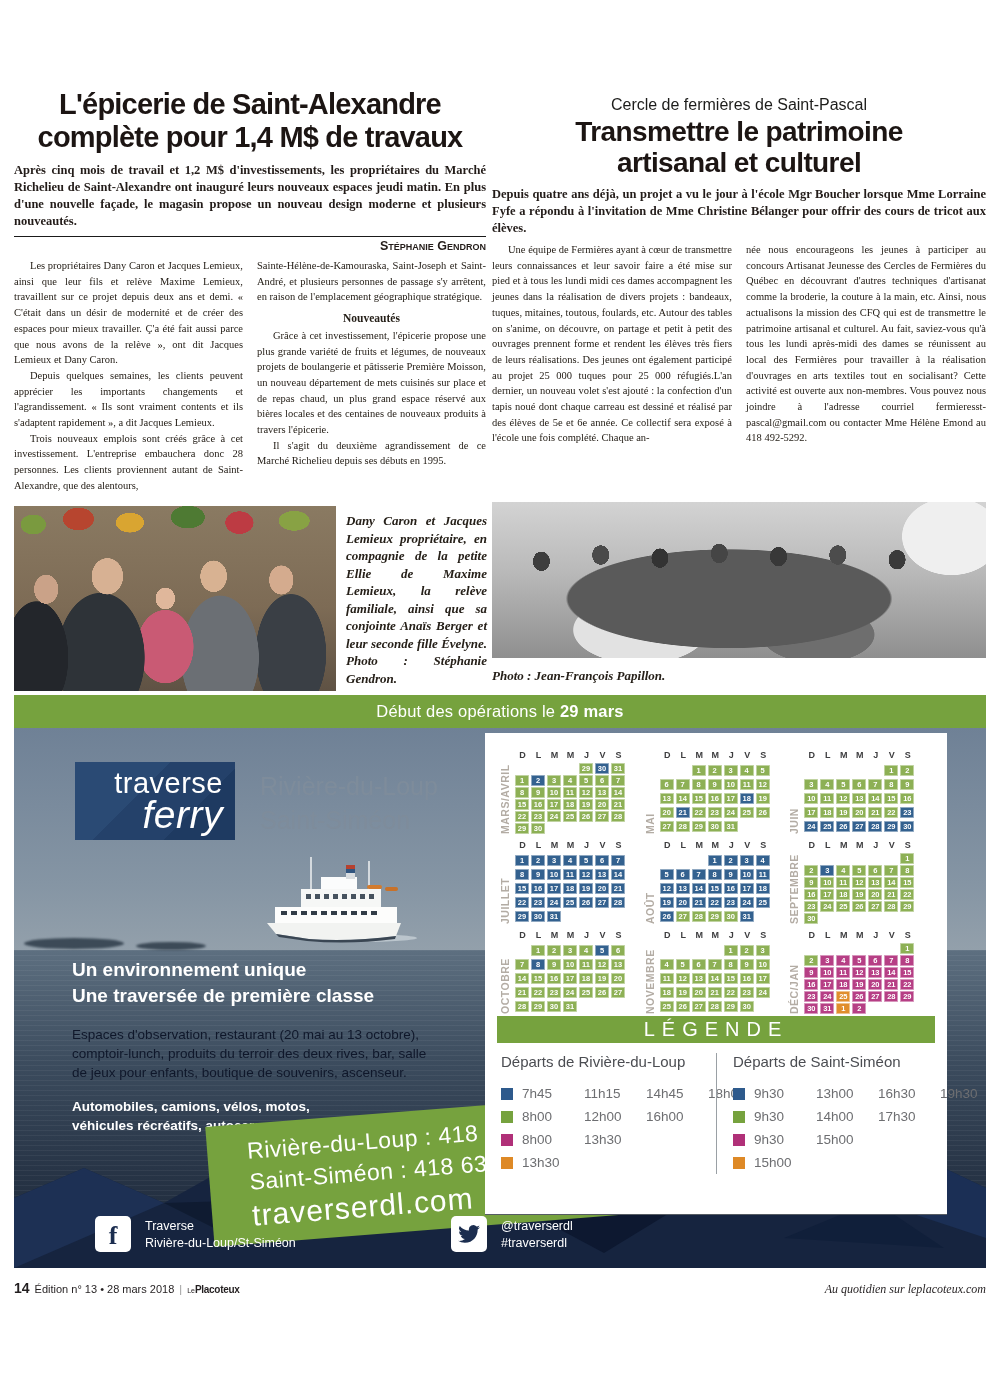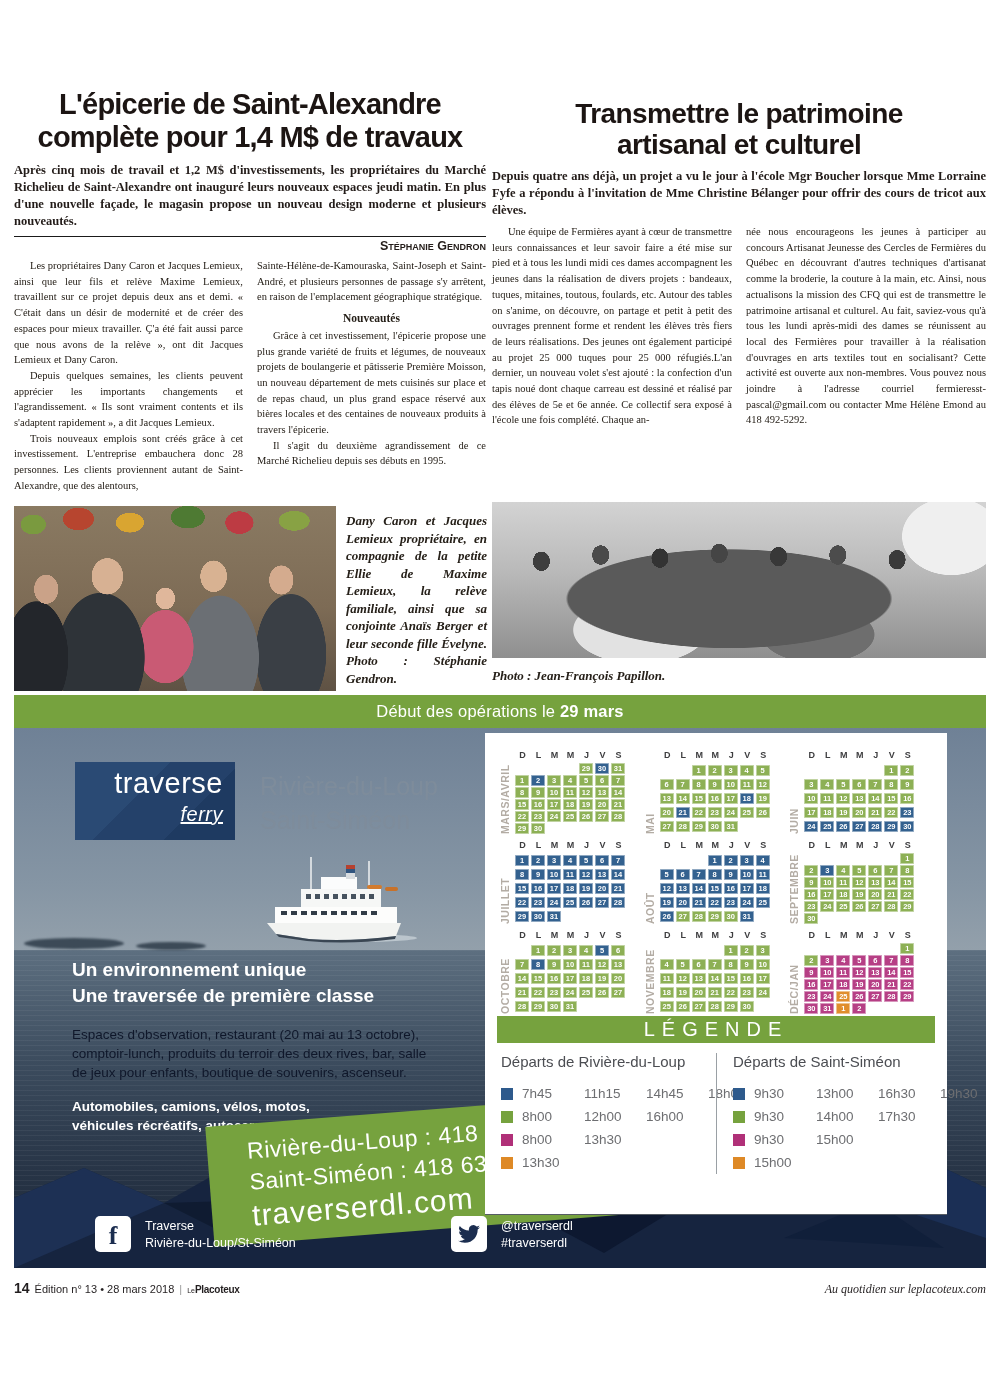--- a/index.html
+++ b/index.html
@@ -72,21 +72,21 @@
       repeating-linear-gradient(180deg, rgba(255,255,255,0.05) 0 1px, transparent 1px 5px),
       linear-gradient(180deg,#5d6f80 0%,#3c4c5e 35%,#273446 70%,#1b2636 100%);}
   .island{position:absolute;background:#3c4a57;border-radius:50%;filter:blur(1px);}
   .i1{left:10px;top:243px;width:100px;height:11px;}
   .i2{left:122px;top:247px;width:70px;height:8px;}
   .ferry{position:absolute;left:235px;top:150px;width:172px;height:110px;z-index:1;}
   .logo-box{position:absolute;left:61px;top:67px;width:160px;height:78px;z-index:2;
     background:linear-gradient(135deg,#2a4a74 0 40%,#24416a 40% 70%,#1e3a61 70% 100%);
     color:#fff;text-align:right;padding:6px 12px 0 0;box-sizing:border-box;}
   .logo-box .l1{font-size:29px;line-height:31px;font-weight:400;letter-spacing:0.5px;}
-  .logo-box .l2{font-size:20px;line-height:31px;font-style:italic;font-weight:400;letter-spacing:0.5px;text-decoration:underline;}
+  .logo-box .l2{font-size:39px;line-height:31px;font-style:italic;font-weight:400;letter-spacing:0.5px;}
   .route{position:absolute;left:246px;top:74px;font-size:25px;line-height:34px;color:#7e8c9b;z-index:2;}
   .tagline{position:absolute;left:58px;top:262px;color:#fff;font-weight:700;font-size:19px;line-height:26px;z-index:2;}
   .services{position:absolute;left:58px;top:330px;width:372px;color:#0f172a;font-size:13.5px;line-height:19px;z-index:2;margin:0;}
   .vehicles{position:absolute;left:58px;top:402px;color:#fff;font-weight:700;font-size:13.5px;line-height:19px;z-index:2;}
   .skew-band{position:absolute;left:195px;top:408px;width:610px;height:120px;background:#76a23e;
     transform:rotate(-4.5deg);z-index:3;color:#fff;padding:12px 0 0 40px;box-sizing:border-box;}
   .skew-band .ph{font-size:23px;line-height:31px;letter-spacing:0.5px;}
   .skew-band .site{font-size:30px;line-height:36px;letter-spacing:1px;}
   .poly-band{position:absolute;left:0;bottom:0;width:100%;height:125px;z-index:2;}
   .social{position:absolute;left:0;bottom:0;width:100%;height:60px;z-index:5;}
@@ -151,20 +151,21 @@
         <h3 class="subhead">Nouveautés</h3>
         <p class="ind">Grâce à cet investissement, l'épicerie propose une plus grande variété de fruits et légumes, de nouveaux projets de boulangerie et pâtisserie Première Moisson, un nouveau département de mets cuisinés sur place et de repas chaud, un plus grand espace réservé aux bières locales et des centaines de nouveaux produits à travers l'épicerie.</p>
         <p class="ind">Il s'agit du deuxième agrandissement de ce Marché Richelieu depuis ses débuts en 1995.</p>
       </div>
     </div>
   </section>
   <div class="photo-left"></div>
   <div class="caption-left">Dany Caron et Jacques Lemieux propriétaire, en compagnie de la petite Ellie de Maxime Lemieux, la relève familiale, ainsi que sa conjointe Anaïs Berger et leur seconde fille Évelyne. Photo : Stéphanie Gendron.</div>
 
   <section class="art-right">
+    <p class="overline">Cercle de fermières de Saint-Pascal</p>
     <h2><span>Transmettre le patrimoine</span><br><span>artisanal et culturel</span></h2>
     <p class="lede">Depuis quatre ans déjà, un projet a vu le jour à l'école Mgr Boucher lorsque Mme Lorraine Fyfe a répondu à l'invitation de Mme Christine Bélanger pour offrir des cours de tricot aux élèves.</p>
     <div class="cols">
       <div class="col">
         <p class="ind">Une équipe de Fermières ayant à cœur de transmettre leurs connaissances et leur savoir faire a été mise sur pied et à tous les lundi midi ces dames accompagnent les jeunes dans la réalisation de divers projets : bandeaux, tuques, mitaines, toutous, foulards, etc. Autour des tables on s'anime, on découvre, on partage et petit à petit des ouvrages prennent forme et rendent les élèves très fiers de leurs réalisations. Des jeunes ont également participé au projet 25 000 tuques pour 25 000 réfugiés.L'an dernier, un nouveau volet s'est ajouté : la confection d'un tapis noué dont chaque carreau est dessiné et réalisé par des élèves de 5e et 6e année. Ce collectif sera exposé à l'école une fois complété. Chaque an-</p>
       </div>
       <div class="col">
         <p>née nous encourageons les jeunes à participer au concours Artisanat Jeunesse des Cercles de Fermières du Québec en découvrant d'autres techniques d'artisanat comme la broderie, la couture à la main, etc. Ainsi, nous actualisons la mission des CFQ qui est de transmettre le patrimoine artisanal et culturel. Au fait, saviez-vous qu'à tous les lundi après-midi des dames se réunissent au local des Fermières pour travailler à la réalisation d'ouvrages en arts textiles tout en socialisant? Cette activité est ouverte aux non-membres. Vous pouvez nous joindre à l'adresse courriel fermieresst-pascal@gmail.com ou contacter Mme Hélène Emond au 418 492-5292.</p>
       </div>
     </div>

